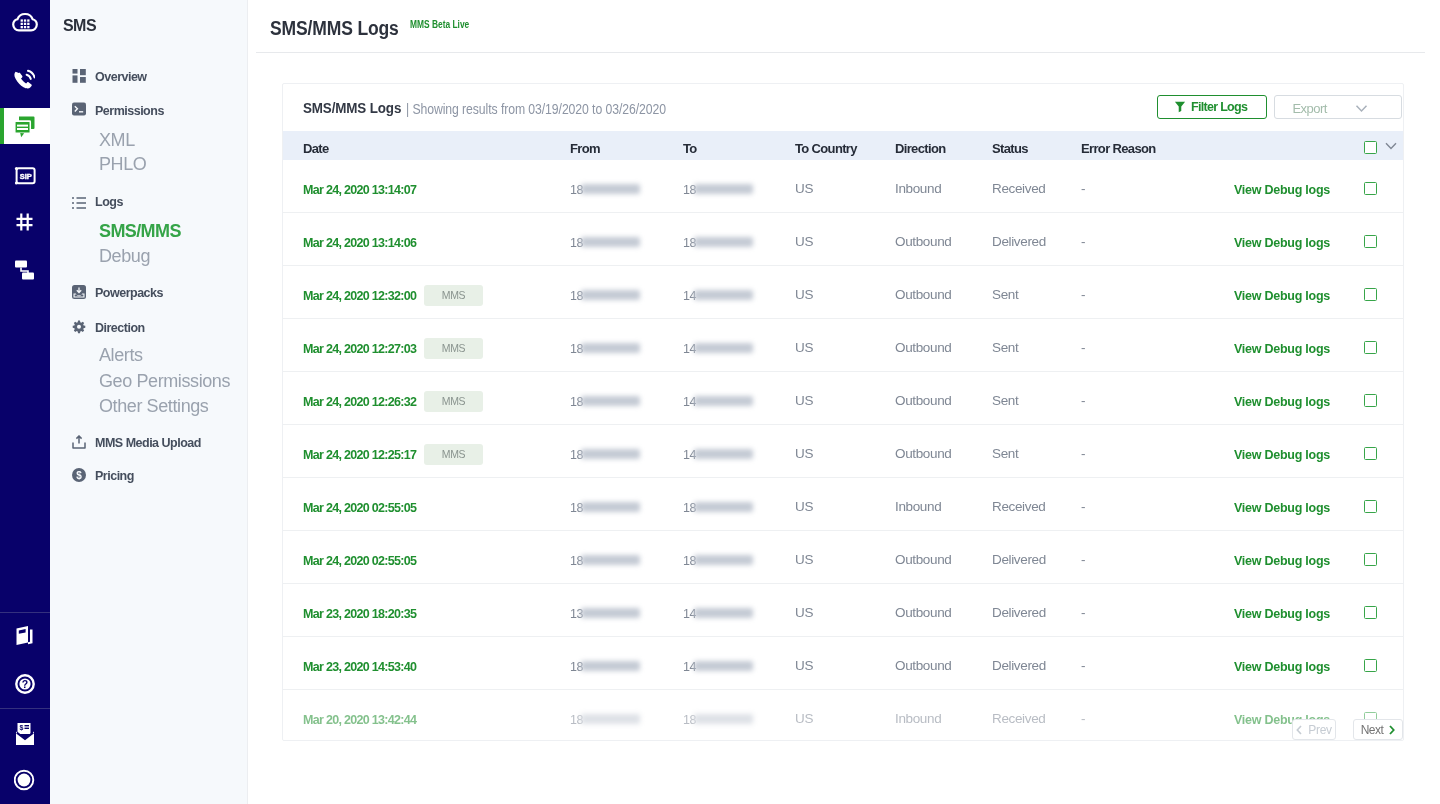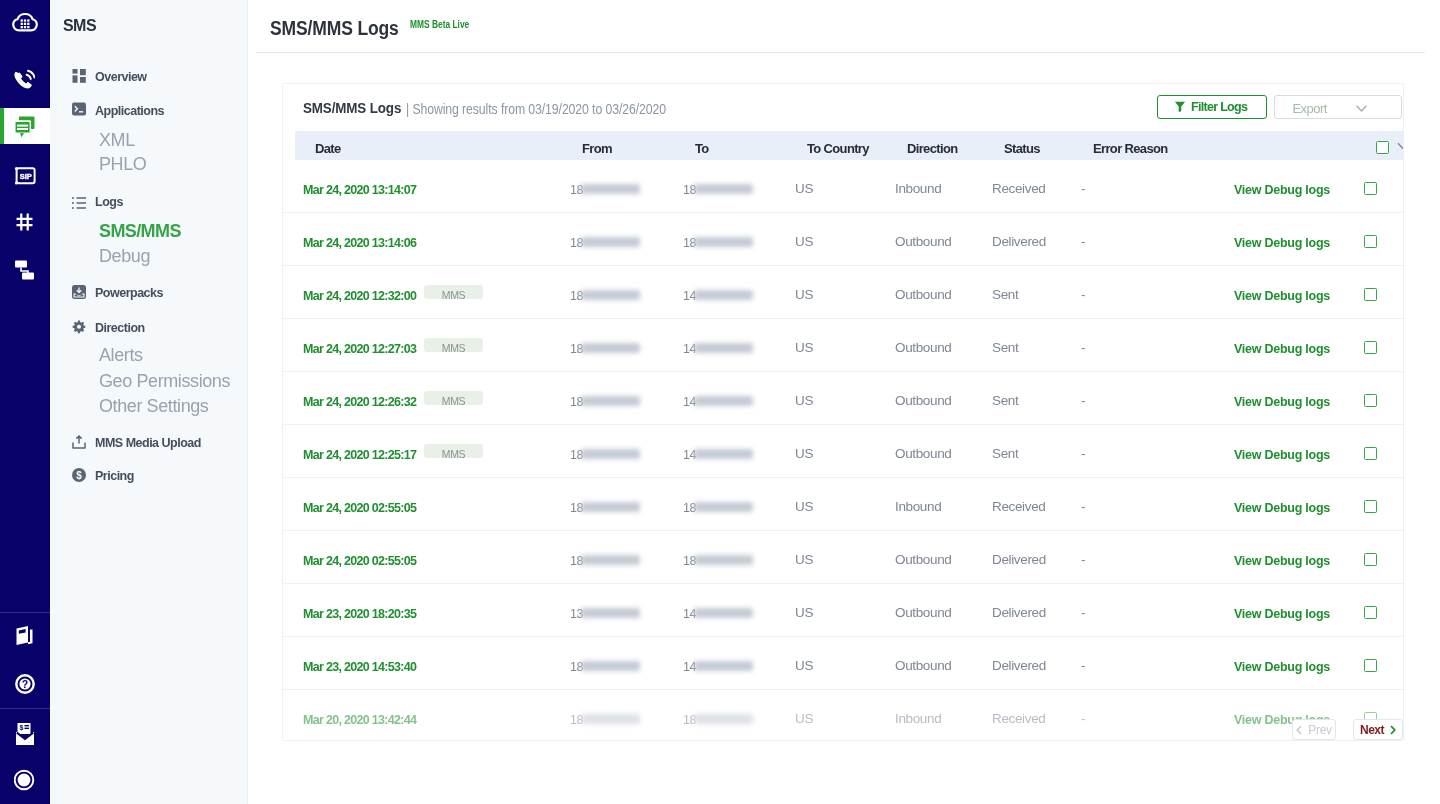--- a/index.html
+++ b/index.html
@@ -19,34 +19,34 @@
 .page-head { position:absolute; left:256px; top:51.5px; width:1169px; height:1px; background:#e7e9ec; }
 .page-title { position:absolute; left:270px; top:17px; font-size:20px; font-weight:bold; letter-spacing:-0.15px; color:#2d323d; transform:scaleX(0.875); transform-origin:0 0; }
 .beta { position:absolute; left:410px; top:17.5px; font-size:10.5px; font-weight:bold; letter-spacing:0; color:#1f8f2f; transform:scaleX(0.8); transform-origin:0 0; }
 .card { position:absolute; left:282px; top:83px; width:1122px; height:658px; background:#fff; border:1px solid #eef0f3; border-radius:2px; overflow:hidden; }
 .card-title { position:absolute; left:20px; top:15px; font-size:15.5px; font-weight:bold; letter-spacing:-0.15px; color:#333945; transform:scaleX(0.865); transform-origin:0 0; }
 .card-sub { position:absolute; left:123px; top:16.5px; font-size:14px; letter-spacing:-0.1px; color:#8d95a4; transform:scaleX(0.875); transform-origin:0 0; }
 .btn-filter { position:absolute; left:874px; top:11px; width:110px; height:24px; border:1px solid #1f8f2f; border-radius:3px; background:#fff; color:#1f8f2f; font-size:12.5px; font-weight:bold; letter-spacing:-0.7px; display:flex; align-items:center; justify-content:flex-start; padding-left:16px; gap:5px; }
 .btn-export { position:absolute; left:991px; top:11px; width:128px; height:24px; border:1px solid #d7dce1; border-radius:3px; background:#fff; color:#a3bcab; font-size:13px; letter-spacing:-0.55px; }
 .btn-export span { position:absolute; left:17.5px; top:4.5px; }
 .btn-export svg { position:absolute; left:80px; top:8px; }
-.thead { position:absolute; left:0; top:47px; width:1120px; height:29px; background:#e9eff9;margin-left:12px; }
+.thead { position:absolute; left:0; top:47px; width:1120px; height:29px; background:#e9eff9; }
 .th { position:absolute; top:9.5px; font-size:13px; font-weight:bold; letter-spacing:-0.65px; color:#262c38; }
 .row { position:absolute; left:0; width:1120px; height:53px; border-bottom:1px solid #eef0f2; background:#fff; }
 .c-date { position:absolute; left:20px; top:18.5px; font-size:12.5px; font-weight:bold; letter-spacing:-0.7px; color:#1f8f2f; line-height:22px;}
-.mms-tag { position:absolute; left:141px; top:19px; width:59px; height:14px; background:#e8f0e7; color:#8a948f; font-size:10.5px; letter-spacing:-0.3px; border-radius:3px; text-align:center; line-height:21px; }
+.mms-tag { position:absolute; left:141px; top:19px; width:59px; height:21px; background:#e8f0e7; color:#8a948f; font-size:10.5px; letter-spacing:-0.3px; border-radius:3px; text-align:center; line-height:21px; }
 .num { position:absolute; top:18.5px; font-size:12.5px; letter-spacing:-0.5px; color:#7f8794; line-height:22px; }
 .blur { position:absolute; top:24px; height:10px; background:#c4cad4; border-radius:2px; filter:blur(2.5px); }
 .c-gray { position:absolute; top:18px; font-size:13.5px; letter-spacing:-0.35px; color:#7f8794; line-height:22px; }
 .c-debug { position:absolute; right:73px; top:19.5px; font-size:12.5px; font-weight:bold; letter-spacing:-0.25px; color:#1f8f2f; line-height:20px; }
 .cbx { position:absolute; left:1080.5px; top:21.5px; width:13.5px; height:13.5px; border:1.8px solid #37a549; border-radius:1.5px; background:#fff; }
 .hcbx { position:absolute; left:1080.5px; top:9.5px; width:13.5px; height:13.5px; border:1.8px solid #37a549; border-radius:1.5px; background:#fff; }
 .btn-pg { position:absolute; top:719px; height:21px; border:1px solid #e3e6ea; border-radius:3px; background:#fff; font-size:12px; display:flex; align-items:center; justify-content:center; gap:6px; }
 .prev { left:1292px; width:44px; color:#c6ccd3; letter-spacing:-0.3px; }
-.next { left:1353px; width:50px; color:#7f1d1d; font-weight:bold; letter-spacing:-0.5px; }
+.next { left:1353px; width:50px; color:#737373; font-weight:normal; letter-spacing:-0.5px; }
 </style>
 </head>
 <body>
 <div class="page-head"></div>
 <div class="page-title">SMS/MMS Logs</div>
 <div class="beta">MMS Beta Live</div>
 
 <div class="sidebar"></div>
 <div class="sb-title">SMS</div>
 <div id="nav">
@@ -55,21 +55,21 @@
         <rect x="8" y="0" width="5.8" height="6.2"></rect>
         <rect x="0.5" y="6.4" width="5" height="7.4"></rect>
         <rect x="8" y="8" width="5.8" height="5.8"></rect>
       </svg></div>
     <div class="nav-item" style="top:70.2px">Overview</div>
     <div class="nav-ic" style="top:102.4px"><svg width="14" height="14" viewBox="0 0 14 14">
         <rect x="0" y="0.5" width="14" height="13" rx="2" fill="#5a6475"></rect>
         <path d="M2.8 4.2l2.6 2.6-2.6 2.6" stroke="#f6f9fc" stroke-width="1.4" fill="none"></path>
         <path d="M7 9.8h4.2" stroke="#f6f9fc" stroke-width="1.4"></path>
       </svg></div>
-    <div class="nav-item" style="top:103.9px">Applications</div>
+    <div class="nav-item" style="top:103.9px">Permissions</div>
     <div class="nav-ic" style="top:194.8px"><svg width="14" height="12" viewBox="0 0 14 12" fill="none" stroke="#5a6475">
         <path d="M4.5 1h9.5M4.5 6h9.5M4.5 11h9.5" stroke-width="1.7"></path>
         <path d="M0 1h2M0 6h2M0 11h2" stroke-width="1.7"></path>
       </svg></div>
     <div class="nav-item" style="top:195.3px">Logs</div>
     <div class="nav-ic" style="top:284.5px"><svg width="14" height="14" viewBox="0 0 14 14">
         <rect x="0" y="0" width="14" height="14" rx="2.5" fill="#5a6475"></rect>
         <path d="M7 2.5v5M4.8 5.3 7 7.5l2.2-2.2" stroke="#f6f9fc" stroke-width="1.3" fill="none"></path>
         <path d="M1.5 8.5h2.3c.2 1.2 1.5 2 3.2 2s3-.8 3.2-2h2.3v4h-11z" fill="#f6f9fc"></path>
         <path d="M2.6 9.6h2.1c.4 1 1.3 1.6 2.3 1.6s1.9-.6 2.3-1.6h2.1v1.9H2.6z" fill="#5a6475"></path>

